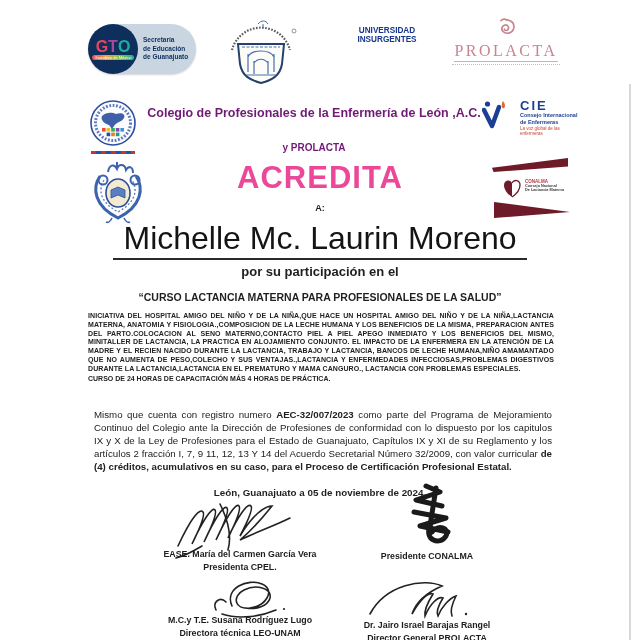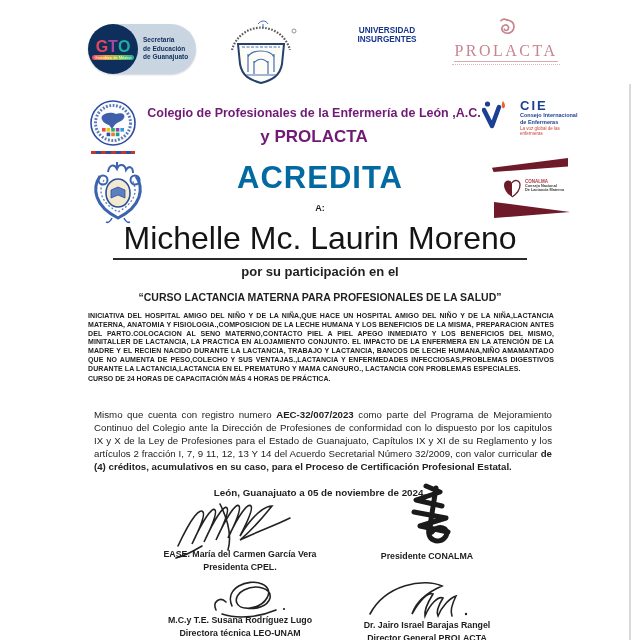--- a/index.html
+++ b/index.html
@@ -36,32 +36,32 @@
     line-height:18px; border-bottom:1px solid #d9a8b0; padding-bottom:1px; display:inline-block; }
   .prolacta-rule { height:1px; border-top:1px dotted #dfb3ba; margin-top:2px; }
 
   
   .femce { left:88px; top:100px; width:50px; }
   .femce-strip { width:44px; height:3px; margin:1px auto 0;
     background:repeating-linear-gradient(90deg,#c0392b 0 5px,#2b4ea2 5px 10px); }
 
   .org-title { left:134px; top:106px; width:360px; text-align:center; font-weight:700; color:#701a75; }
   .org-line1 { font-size:12.5px; line-height:15px; }
-  .org-line2 { font-size:17px; margin-top:6px; }
+  .org-line2 { font-size:10px; margin-top:21px; }
 
   .cie { left:482px; top:100px; width:96px; display:flex; gap:12px; }
   .cie-text { text-align:left; }
   .cie-acronym { font-size:13px; font-weight:800; color:#1a3f94; letter-spacing:2px; line-height:12px; }
   .cie-line { display:block; font-size:5.5px; font-weight:700; color:#1a3f94; line-height:6.5px; }
   .cie-tagline { display:block; font-size:4.5px; color:#c44536; margin-top:1px; }
 
   
   .leon-crest { left:86px; top:160px; width:64px; height:64px; }
   .acredita { left:170px; top:160px; width:300px; text-align:center; font-size:31px;
-    font-weight:800; letter-spacing:1px; color:#0369a1; }
+    font-weight:800; letter-spacing:1px; color:#ec4899; }
   .to-label { left:170px; top:203px; width:300px; text-align:center; font-size:9px; font-weight:700; }
 
   .conalma { left:488px; top:156px; width:86px; height:66px; }
   .conalma-swoosh-top { position:absolute; left:4px; top:2px; width:76px; height:14px; background:#6e1a28;
     clip-path:polygon(0 70%, 100% 0, 100% 60%, 2% 100%); }
   .conalma-swoosh-bottom { position:absolute; left:6px; top:46px; width:76px; height:16px; background:#6e1a28;
     clip-path:polygon(0 0, 100% 62%, 0 100%); }
   .conalma-heart { position:absolute; left:14px; top:21px; }
   .conalma-text { position:absolute; left:37px; top:23px; text-align:left; }
   .conalma-word { display:block; font-size:4.5px; font-weight:700; color:#b23a48; line-height:5px; }

